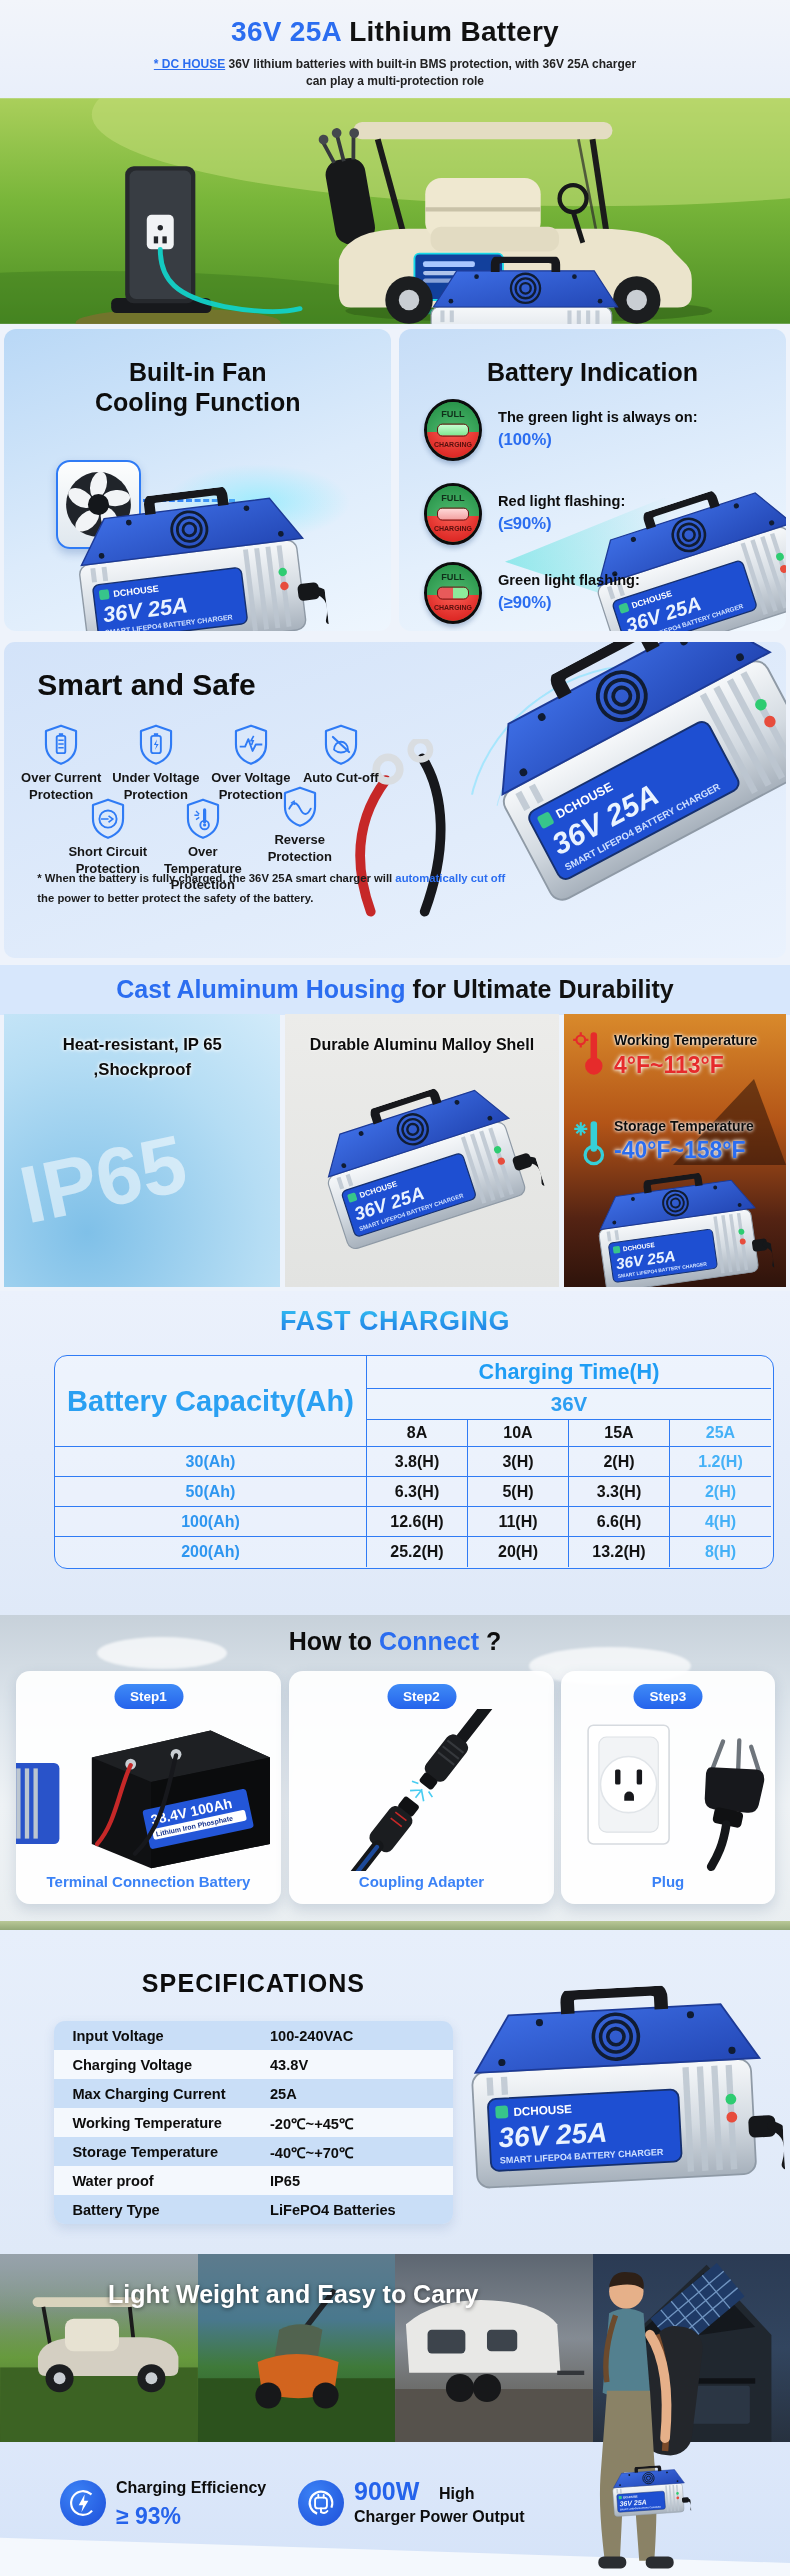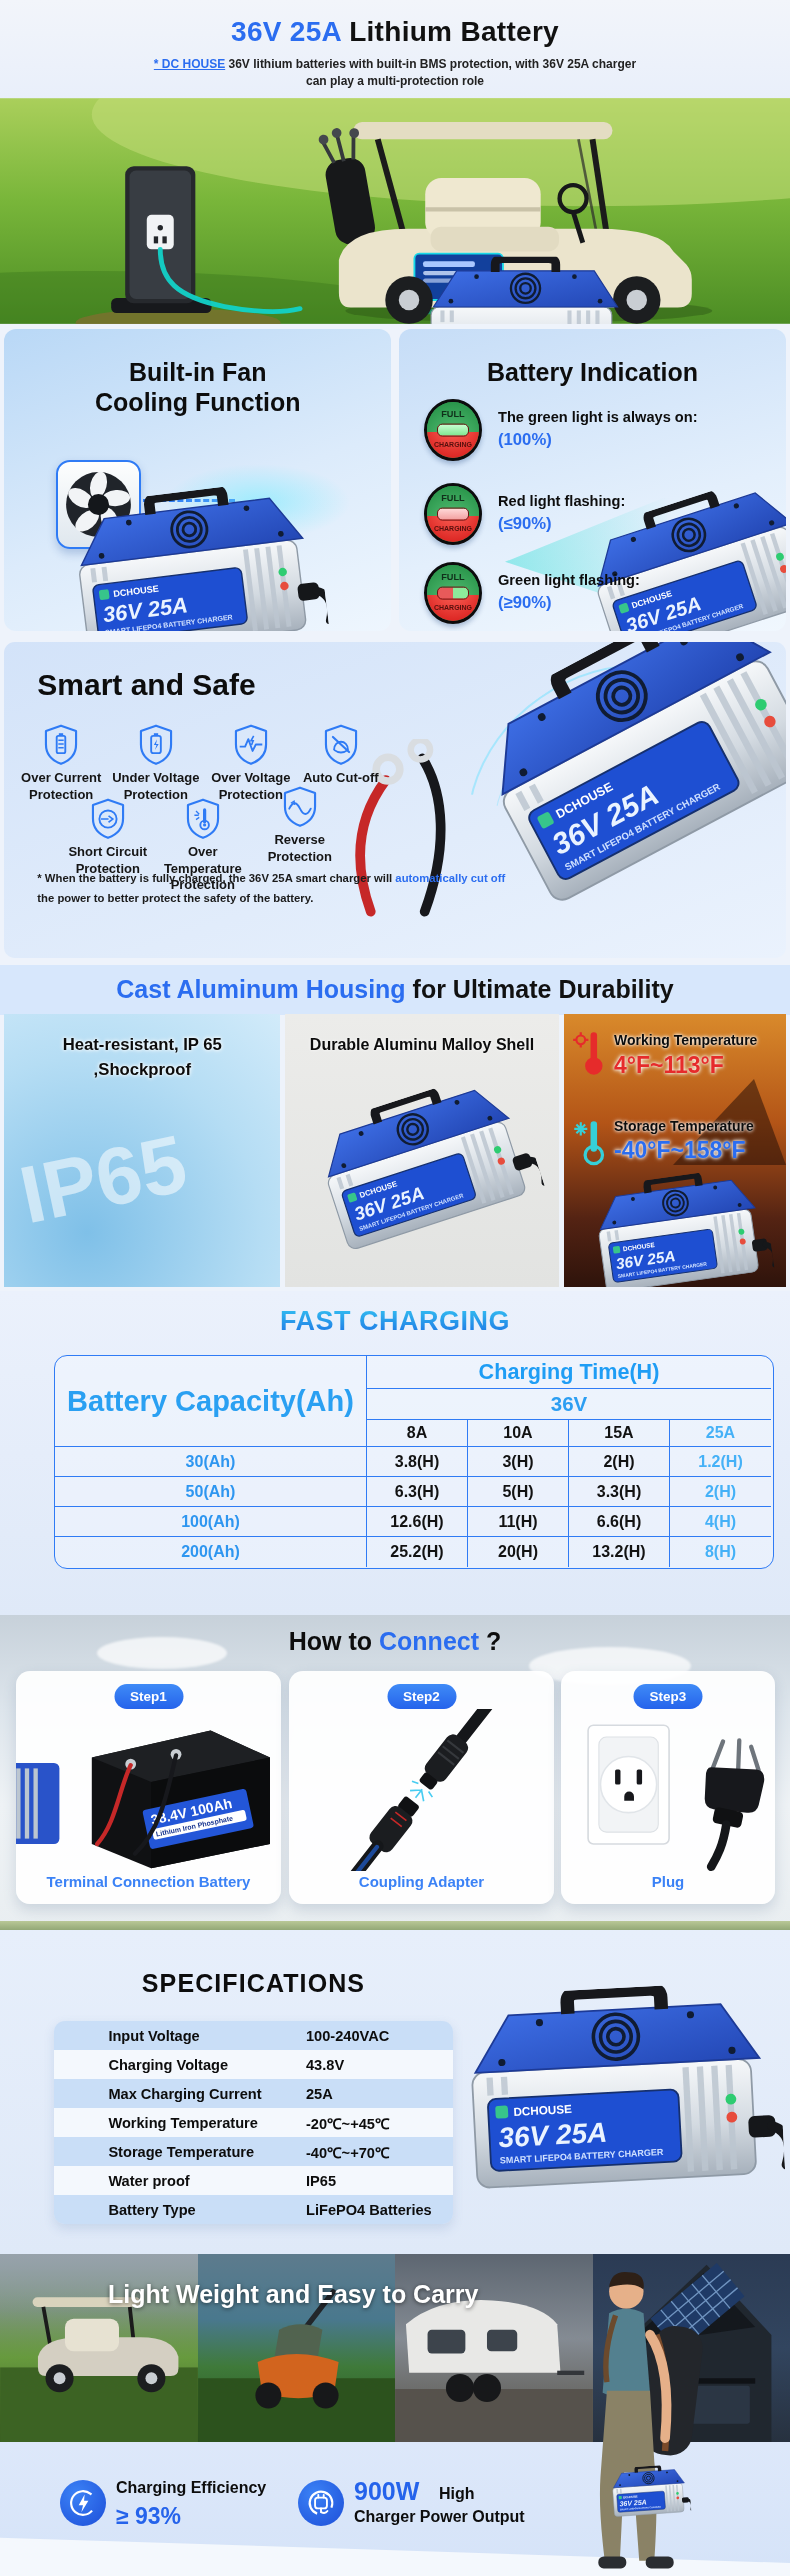--- a/index.html
+++ b/index.html
@@ -126,21 +126,21 @@
   .cn-cap{position:absolute;bottom:14px;width:100%;text-align:center;font-size:15px;font-weight:800;color:#3b82f6;}
   .cn-art{position:absolute;left:0;top:38px;width:100%;height:162px;}
   .grass-strip{position:absolute;bottom:0;left:0;width:100%;height:8.6px;background:linear-gradient(180deg,#b9c897,#93a877);}
 
   
   #specs{top:1930px;height:324px;background:linear-gradient(180deg,#e7effb,#dfe9f8);}
   .sp-title{position:absolute;left:54px;top:39px;width:399px;text-align:center;font-size:25px;font-weight:800;
             letter-spacing:1.1px;color:#0d0d0d;}
   .sp-table{position:absolute;left:54px;top:91px;width:399px;border-radius:10.8px;overflow:hidden;
             box-shadow:0 4.3px 10.8px rgba(60,100,160,.15);}
-  .sp-row{display:flex;align-items:center;height:29px;font-weight:800;font-size:14.6px;color:#0d0d0d;padding-left:36px;}
+  .sp-row{display:flex;align-items:center;height:29px;font-weight:800;font-size:14.6px;color:#0d0d0d;}
   .sp-row:nth-child(odd){background:#c9def7;}
   .sp-row:nth-child(even){background:#f4f8fd;}
   .sp-k{width:216px;padding-left:18.4px;box-sizing:border-box;}
   .sp-v{flex:1;}
   .sp-charger{position:absolute;left:457px;top:58px;width:324px;transform:rotate(-3deg);}
 
   
   #collage{top:2254px;height:188px;background:#30405a;}
   .ph{position:absolute;top:0;height:188px;overflow:hidden;}
   #ph1{left:0;width:198px;background:linear-gradient(180deg,#97a2ab 0%,#7b98683d 30%,#679a3e 55%,#37591f 100%),linear-gradient(#8b9aa6,#5d8539);}

